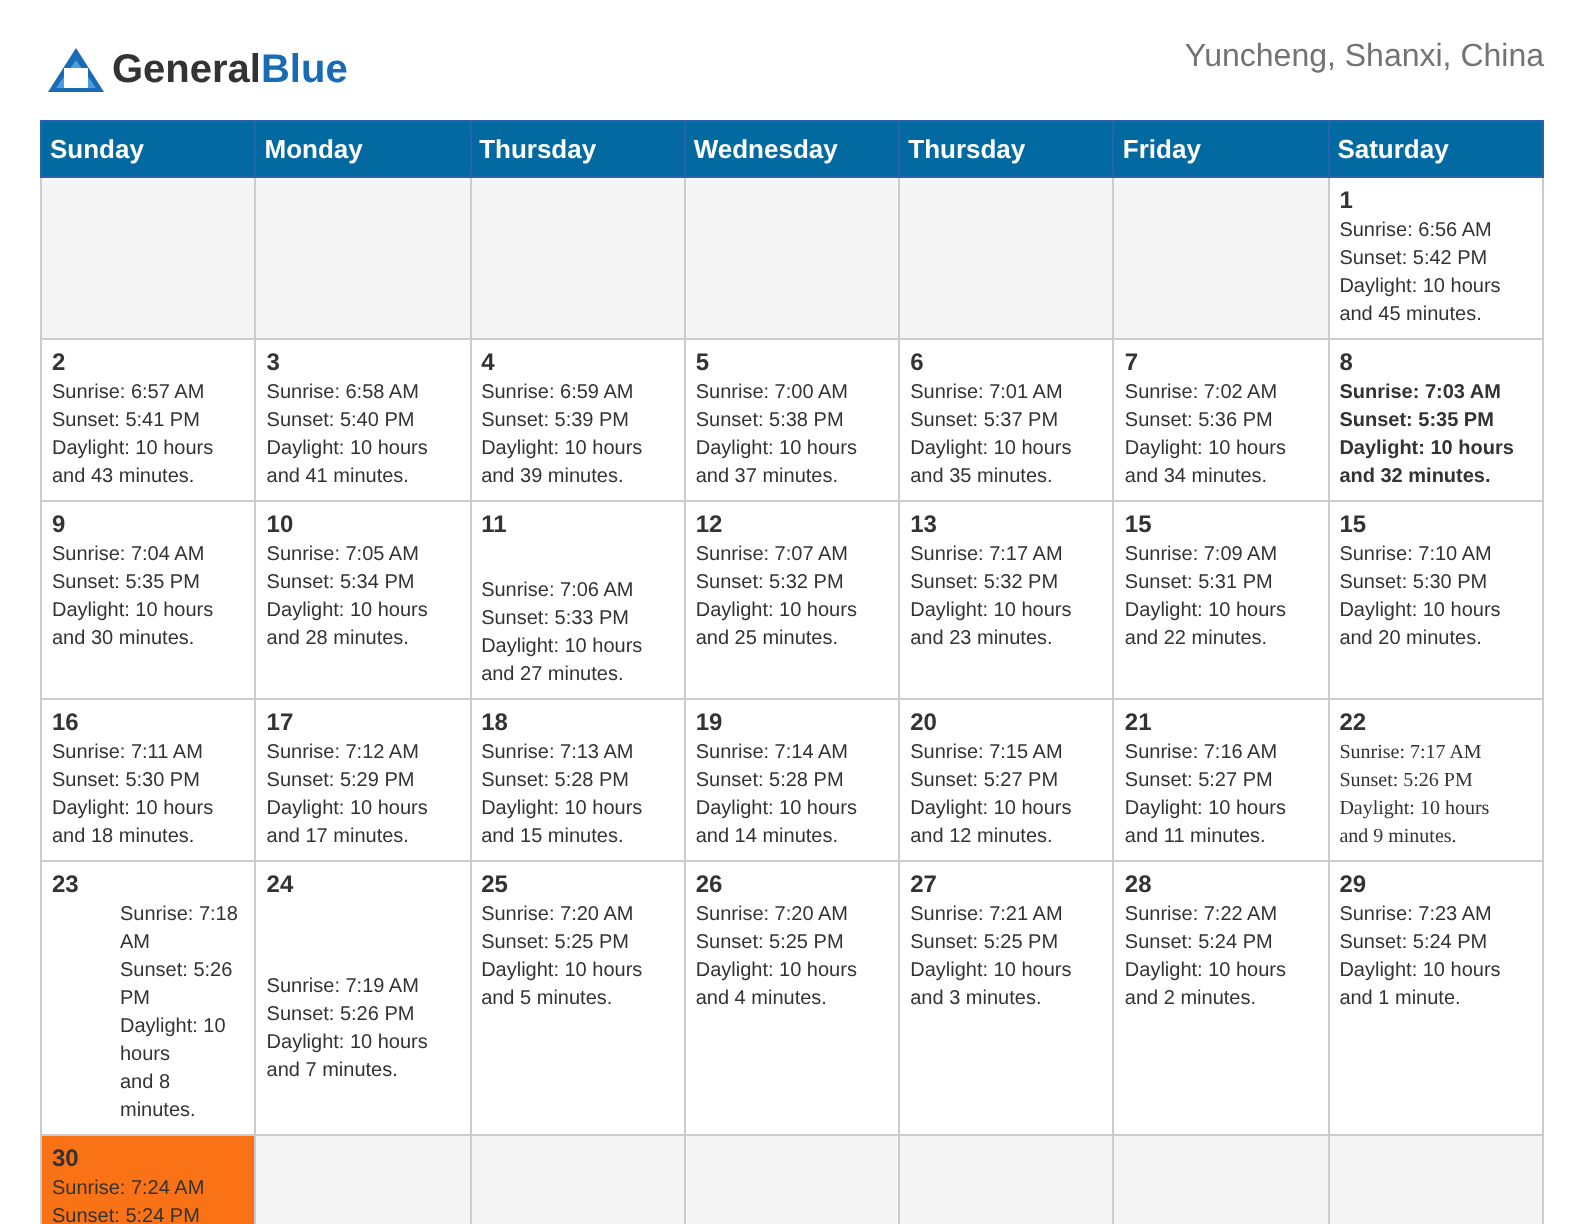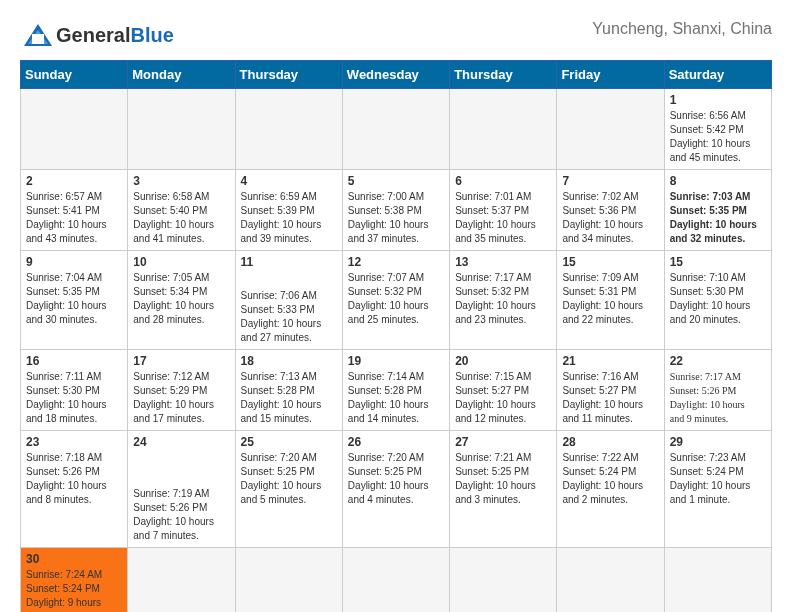--- a/index.html
+++ b/index.html
@@ -283,21 +283,21 @@
           <div class="day-number">22</div>
           <div class="day-info" style="white-space: pre-line; font-family: Liberation Serif, serif;">Sunrise: 7:17 AM
 Sunset: 5:26 PM
 Daylight: 10 hours
 and 9 minutes.</div>
         </td>
       </tr>
       <tr>
         <td>
           <div class="day-number">23</div>
-          <div class="day-info" style="white-space: pre-line;">Sunrise: 7:18 AM
+          <div class="day-info" style="white-space: pre-line; margin-left: 34px;">Sunrise: 7:18 AM
 Sunset: 5:26 PM
 Daylight: 10 hours
 and 8 minutes.</div>
         </td>
         <td>
           <div class="day-number">24</div>
           <div class="day-info" style="white-space: pre-line; margin-top: 38px;">Sunrise: 7:19 AM
 Sunset: 5:26 PM
 Daylight: 10 hours
 and 7 minutes.</div>

